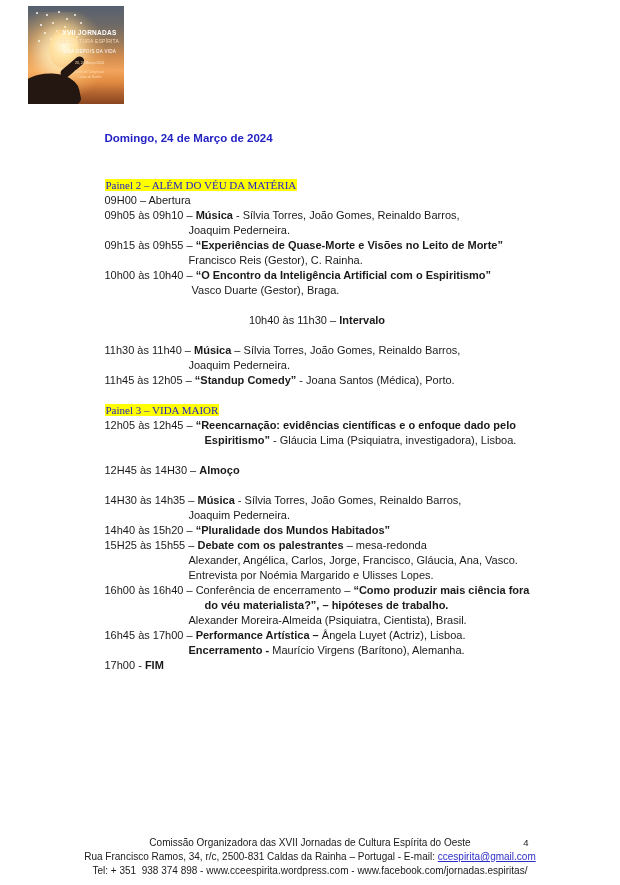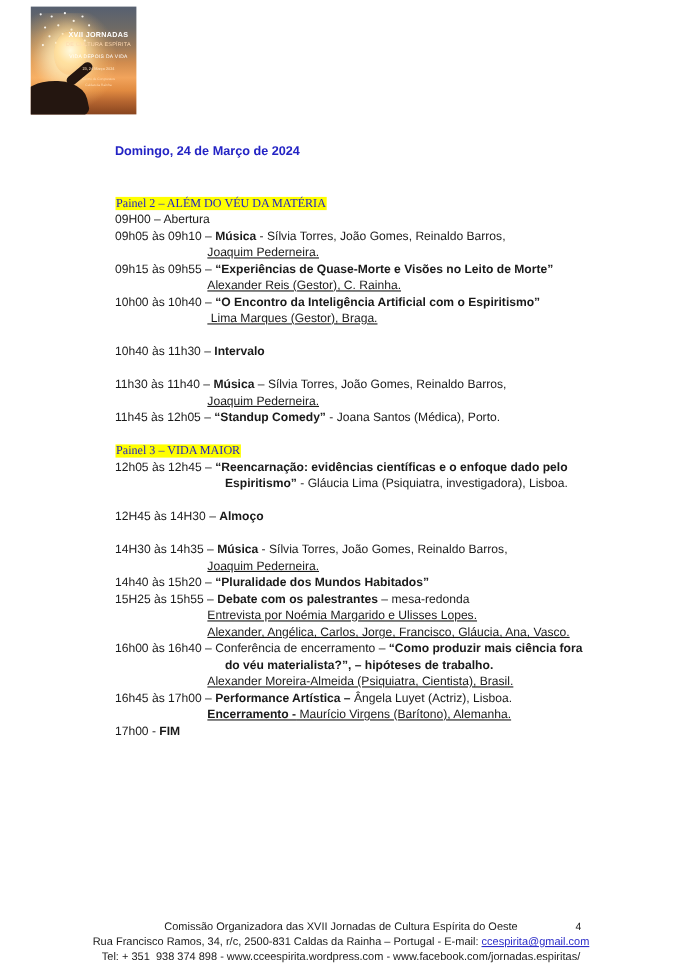--- a/index.html
+++ b/index.html
@@ -41,21 +41,21 @@
   .lt-dates  { font-size:3.5px; margin-top:6px; color:#ffe2c0; }
   .lt-venue  { font-size:3px;  margin-top:5px; color:#ffd9b0; line-height:1.4; }
   
   .date-heading {
     position:absolute; left:87px; top:131px; font-size:11.5px; line-height:15px;
     font-weight:bold; color:var(--blue); white-space:pre;
   }
   .schedule { position:absolute; left:87px; top:178px; }
   .line { font-size:11px; line-height:15px; color:var(--text); white-space:pre; }
   .line .b { font-weight:bold; }
-  .ind1 { padding-left:84px;text-decoration:underline; }
+  .ind1 { padding-left:84px; }
   .ind2 { padding-left:100px; }
   .hl { background:var(--yellow); color:var(--blue); padding:0 1px;font-family:Liberation Serif, serif; }
   
   .footer { position:absolute; left:0; top:836px; width:100%; text-align:center; }
   .footer .fline { font-size:10px; line-height:14px; color:var(--text); white-space:pre; }
   .footer a.mail { color:var(--link); text-decoration:underline; cursor:pointer; }
   .pagenum { position:absolute; right:74px; top:0; font-size:9.5px; line-height:14px;
     color:var(--text); }
 </style>
 </head>
@@ -81,37 +81,37 @@
   </div>
 
   <div class="date-heading">Domingo, 24 de Março de 2024</div>
 
   <div class="schedule">
       <div class="line"><span class="hl"><span>Painel 2 – ALÉM DO VÉU DA MATÉRIA</span></span></div>
       <div class="line"><span>09H00 – Abertura</span></div>
       <div class="line"><span>09h05 às 09h10 – </span><span class="b">Música</span><span> - Sílvia Torres, João Gomes, Reinaldo Barros,</span></div>
       <div class="line ind1"><span>Joaquim Pederneira.</span></div>
       <div class="line"><span>09h15 às 09h55 – </span><span class="b">“Experiências de Quase-Morte e Visões no Leito de Morte”</span></div>
-      <div class="line ind1"><span>Alexander Reis (Gestor), C. Rainha.</span></div>
+      <div class="line ind1"><span>Francisco Reis (Gestor), C. Rainha.</span></div>
       <div class="line"><span>10h00 às 10h40 – </span><span class="b">“O Encontro da Inteligência Artificial com o Espiritismo”</span></div>
-      <div class="line ind1"><span> Lima Marques (Gestor), Braga.</span></div>
-      <div class="line" style="margin-top: 15px;"><span>10h40 às 11h30 – </span><span class="b">Intervalo</span></div>
+      <div class="line ind1"><span> Vasco Duarte (Gestor), Braga.</span></div>
+      <div class="line" style="margin-top: 15px; text-align: center;"><span>10h40 às 11h30 – </span><span class="b">Intervalo</span></div>
       <div class="line" style="margin-top: 15px;"><span>11h30 às 11h40 – </span><span class="b">Música</span><span> – Sílvia Torres, João Gomes, Reinaldo Barros,</span></div>
       <div class="line ind1"><span>Joaquim Pederneira.</span></div>
       <div class="line"><span>11h45 às 12h05 – </span><span class="b">“Standup Comedy”</span><span> - Joana Santos (Médica), Porto.</span></div>
       <div class="line" style="margin-top: 15px;"><span class="hl"><span>Painel 3 – VIDA MAIOR</span></span></div>
       <div class="line"><span>12h05 às 12h45 – </span><span class="b">“Reencarnação: evidências científicas e o enfoque dado pelo</span></div>
       <div class="line ind2"><span class="b">Espiritismo”</span><span> - Gláucia Lima (Psiquiatra, investigadora), Lisboa.</span></div>
       <div class="line" style="margin-top: 15px;"><span>12H45 às 14H30 – </span><span class="b">Almoço</span></div>
       <div class="line" style="margin-top: 15px;"><span>14H30 às 14h35 – </span><span class="b">Música</span><span> - Sílvia Torres, João Gomes, Reinaldo Barros,</span></div>
       <div class="line ind1"><span>Joaquim Pederneira.</span></div>
       <div class="line"><span>14h40 às 15h20 – </span><span class="b">“Pluralidade dos Mundos Habitados”</span></div>
       <div class="line"><span>15H25 às 15h55 – </span><span class="b">Debate com os palestrantes</span><span> – mesa-redonda</span></div>
+      <div class="line ind1"><span>Alexander, Angélica, Carlos, Jorge, Francisco, Gláucia, Ana, Vasco.</span></div>
       <div class="line ind1"><span>Entrevista por Noémia Margarido e Ulisses Lopes.</span></div>
-      <div class="line ind1"><span>Alexander, Angélica, Carlos, Jorge, Francisco, Gláucia, Ana, Vasco.</span></div>
       <div class="line"><span>16h00 às 16h40 – Conferência de encerramento – </span><span class="b">“Como produzir mais ciência fora</span></div>
       <div class="line ind2"><span class="b">do véu materialista?”, – hipóteses de trabalho.</span></div>
       <div class="line ind1"><span>Alexander Moreira-Almeida (Psiquiatra, Cientista), Brasil.</span></div>
       <div class="line"><span>16h45 às 17h00 – </span><span class="b">Performance Artística –</span><span> Ângela Luyet (Actriz), Lisboa.</span></div>
       <div class="line ind1"><span class="b">Encerramento -</span><span> Maurício Virgens (Barítono), Alemanha.</span></div>
       <div class="line"><span>17h00 - </span><span class="b">FIM</span></div>
     </div>
 
   <div class="footer">
     <span class="pagenum">4</span>

